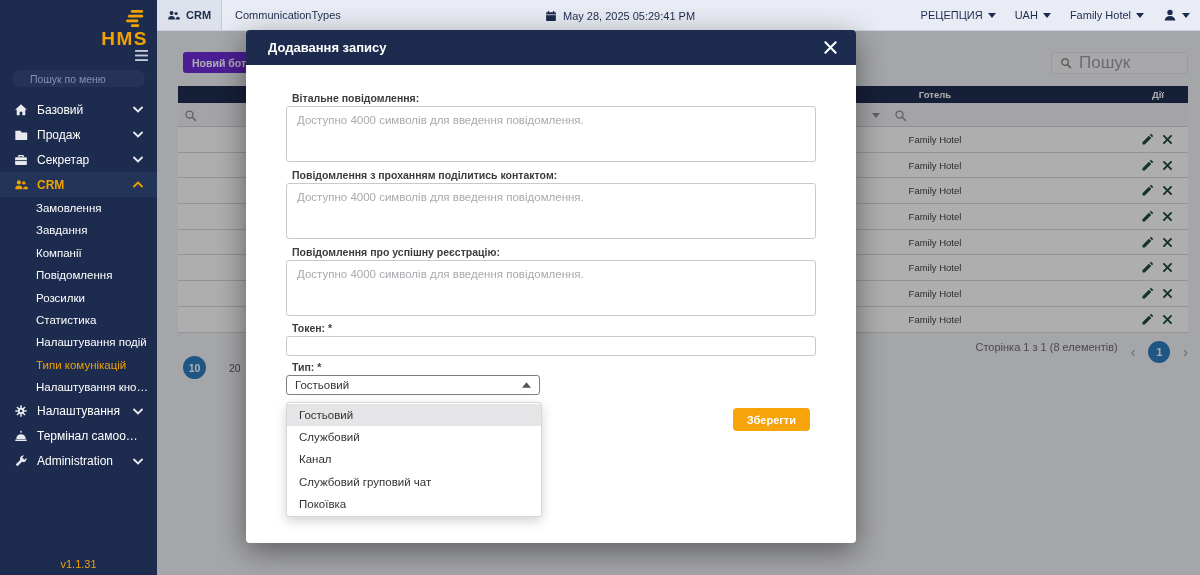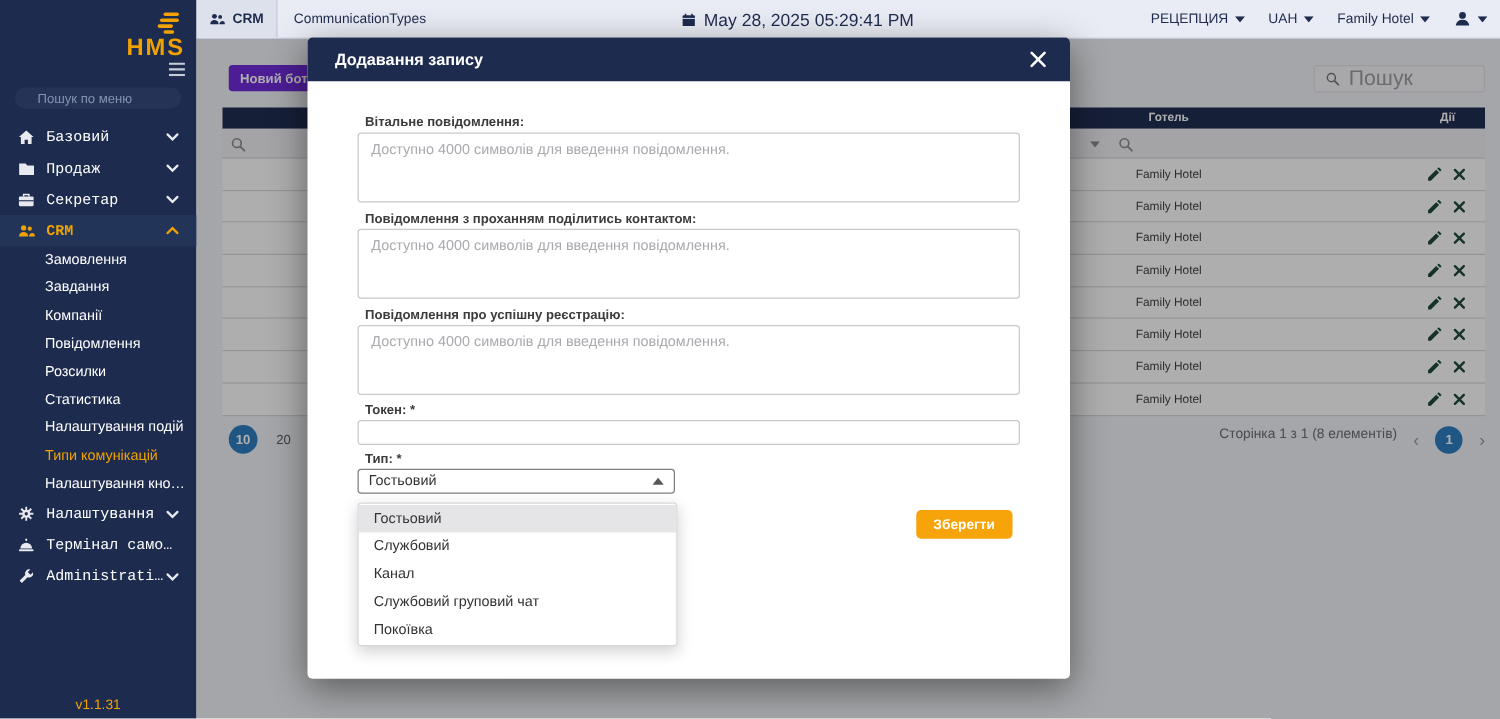--- a/index.html
+++ b/index.html
@@ -7,40 +7,40 @@
   #app{position:relative;width:1200px;height:575px;overflow:hidden;background:#fff;}
 
   
   #topbar{position:absolute;left:157px;top:0;right:0;height:31px;background:#EAECF5;
     border-bottom:1px solid #cfd3e2;display:flex;align-items:center;z-index:1;}
   .module-tab{height:100%;display:flex;align-items:center;gap:6px;padding:0 10px;
     background:#DDE1EC;border-right:1px solid #c6cbdb;color:#1D2B4E;font-size:11px;font-weight:bold;cursor:pointer;}
   .module-tab .tico{width:13px;height:13px;color:#1D2B4E;}
   .breadcrumb{padding:0 13px;font-size:11px;color:#1D2B4E;}
   .datetime{position:absolute;left:388px;top:0;height:31px;display:flex;align-items:center;gap:6px;
-    font-size:14px;color:#1D2B4E;cursor:pointer;}
+    font-size:11px;color:#1D2B4E;cursor:pointer;}
   .datetime .tico{width:12px;height:12px;color:#1D2B4E;}
   .topbar-right{margin-left:auto;display:flex;align-items:center;gap:19px;padding-right:10px;}
   .tb-item{display:flex;align-items:center;gap:5px;font-size:11px;color:#1D2B4E;cursor:pointer;}
   .tb-caret{width:8px;height:5px;color:#1D2B4E;display:inline-block;}
   .tb-user .tico{width:14px;height:14px;color:#1D2B4E;}
 
   
   #sidebar{position:absolute;left:0;top:0;width:157px;height:575px;background:#1D2B4E;z-index:5;}
   .logo-row{display:flex;align-items:flex-end;padding:9px 9px 0 13px;flex-direction:column;}
   .logo-mark{width:23px;height:19px;color:#F0A202;}
   .logo-text{margin-left:8px;color:#F0A202;font-size:19px;font-weight:bold;letter-spacing:1.5px;}
   .burger{margin-left:auto;width:13px;height:11px;color:#C6CBD9;cursor:pointer;}
   .menu-search{margin:9px 12px 0 12px;height:17px;border-radius:9px;background:#253456;
     display:flex;align-items:center;padding-left:18px;cursor:text;}
   .menu-search span{color:#8491B2;font-size:10.5px;}
   #nav{margin-top:10px;}
   .nav-item{height:25px;display:flex;align-items:center;padding:0 14px;color:#FFFFFF;font-size:12px;cursor:pointer;}
   .nav-item .ico{width:14px;height:14px;margin-right:9px;color:#E8EAF0;flex:none;}
-  .nav-item .lbl{white-space:nowrap;overflow:hidden;text-overflow:ellipsis;font-family:Liberation Mono, monospace;}
+  .nav-item .lbl{white-space:nowrap;overflow:hidden;text-overflow:ellipsis;}
   .nav-item .chev{margin-left:auto;width:10px;height:7px;color:#E8EAF0;flex:none;}
   .nav-item.active{background:#233459;color:#F0A202;font-weight:bold;}
   .nav-item.active .ico,.nav-item.active .chev{color:#F0A202;}
   .sub-item{height:22.4px;line-height:22.4px;padding-left:36px;color:#FFFFFF;font-size:11.5px;cursor:pointer;
     white-space:nowrap;overflow:hidden;text-overflow:ellipsis;padding-right:8px;}
   .sub-item.active{color:#F0A202;}
   .version{position:absolute;bottom:5px;left:0;width:100%;text-align:center;color:#F0A202;font-size:11px;}
 
   
   #content{position:absolute;left:157px;top:31px;right:0;bottom:0;background:#F2F3F6;z-index:0;}
@@ -58,21 +58,21 @@
   .filter-row{height:24px;background:#F0F0F3;border-bottom:1px solid #D4D4D9;position:relative;}
   .filter-row .sico{position:absolute;width:13px;height:13px;color:#8A8A90;top:6px;}
   .f-search-left{left:6px;}
   .f-caret{position:absolute;left:694px;top:10px;width:8px;height:5px;color:#8A8A90;}
   .f-search-hotel{left:716px;}
   .row{height:25.7px;background:#fff;border-bottom:1px solid #D8D8DC;position:relative;}
   .row-hotel{position:absolute;left:687px;width:140px;text-align:center;font-size:9.5px;color:#3C3C3C;line-height:25.7px;}
   .row-actions{position:absolute;right:15px;top:6px;display:flex;gap:8px;align-items:center;}
   .act-edit{width:13px;height:13px;color:#1C4639;cursor:pointer;}
   .act-del{width:11px;height:11px;color:#1C4639;cursor:pointer;}
-  .page-sizes{position:absolute;left:26px;top:309px;display:flex;align-items:center;gap:15px;}
+  .page-sizes{position:absolute;left:26px;top:325px;display:flex;align-items:center;gap:23px;}
   .psize{font-size:10.5px;color:#5A5A5E;cursor:pointer;}
   .psize.selected{width:23px;height:23px;border-radius:50%;background:#2B7CBE;color:#fff;font-weight:bold;
     display:flex;align-items:center;justify-content:center;}
   .pagination{position:absolute;right:12px;top:310px;display:flex;align-items:flex-start;gap:13px;}
   .pg-info{font-size:11px;color:#6B6B70;}
   .pg-arrow{font-size:14px;color:#96969C;cursor:pointer;line-height:22px;}
   .pg-current{width:22px;height:22px;border-radius:50%;background:#2B7CBE;color:#fff;font-size:10.5px;
     font-weight:bold;display:flex;align-items:center;justify-content:center;cursor:pointer;}
   #overlay{position:absolute;left:157px;top:31px;right:0;bottom:0;background:rgba(8,8,12,0.33);z-index:2;}
 

